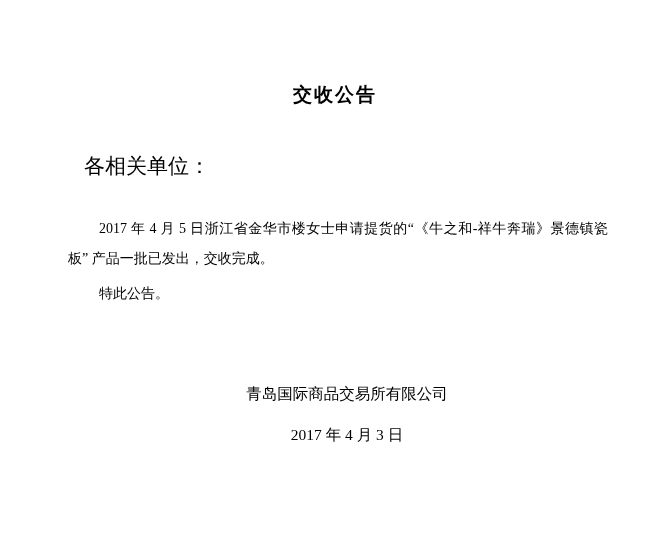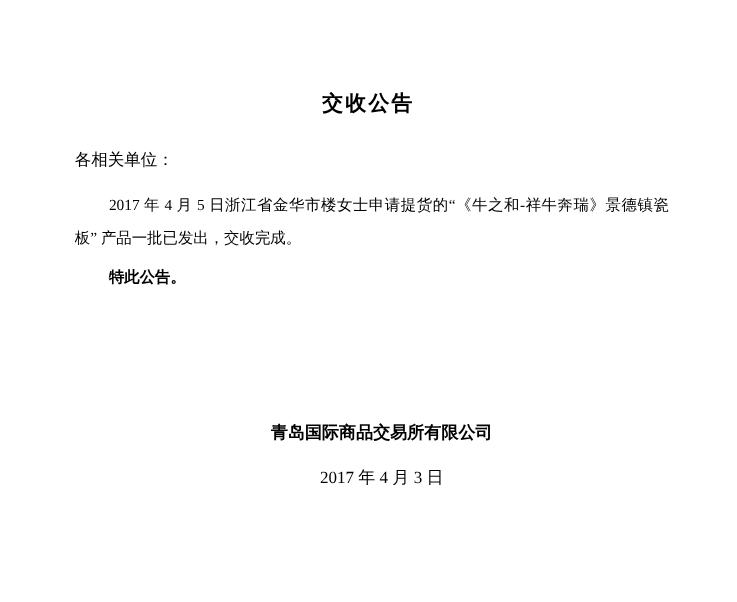--- a/index.html
+++ b/index.html
@@ -25,52 +25,50 @@
     text-align: center;
     font-size: 19px;
     font-weight: bold;
     letter-spacing: 2px;
     margin: 0;
     padding-top: 84px;
     line-height: 1.2;
     font-family: "Liberation Serif", "DejaVu Serif", serif;
   }
   .salutation {
-    font-size: 15px;
-    margin: 0;
+    font-size: 21px;
+    margin: 16px;
     padding-top: 28px;
     padding-left: 68px;
     line-height: 1.5;
   }
   .body-para {
     font-size: 14px;
     margin: 0;
     padding-top: 16px;
     padding-left: 68px;
     padding-right: 62px;
     line-height: 2.1;
     text-align: justify;
     text-indent: 31px;
   }
   .body-para.second {
     padding-top: 6px;
-    font-weight: bold;
   }
   .signature-block {
     position: absolute;
     left: 0;
     right: 0;
     top: 382px;
     text-align: center;
   }
   .sig-company {
     font-size: 15.5px;
     line-height: 1.6;
     padding-left: 24px;
-    font-weight: bold;
   }
   .sig-date {
     font-size: 15.5px;
     line-height: 1.6;
     padding-top: 16px;
     padding-left: 24px;
   }
 </style>
 </head>
 <body>

